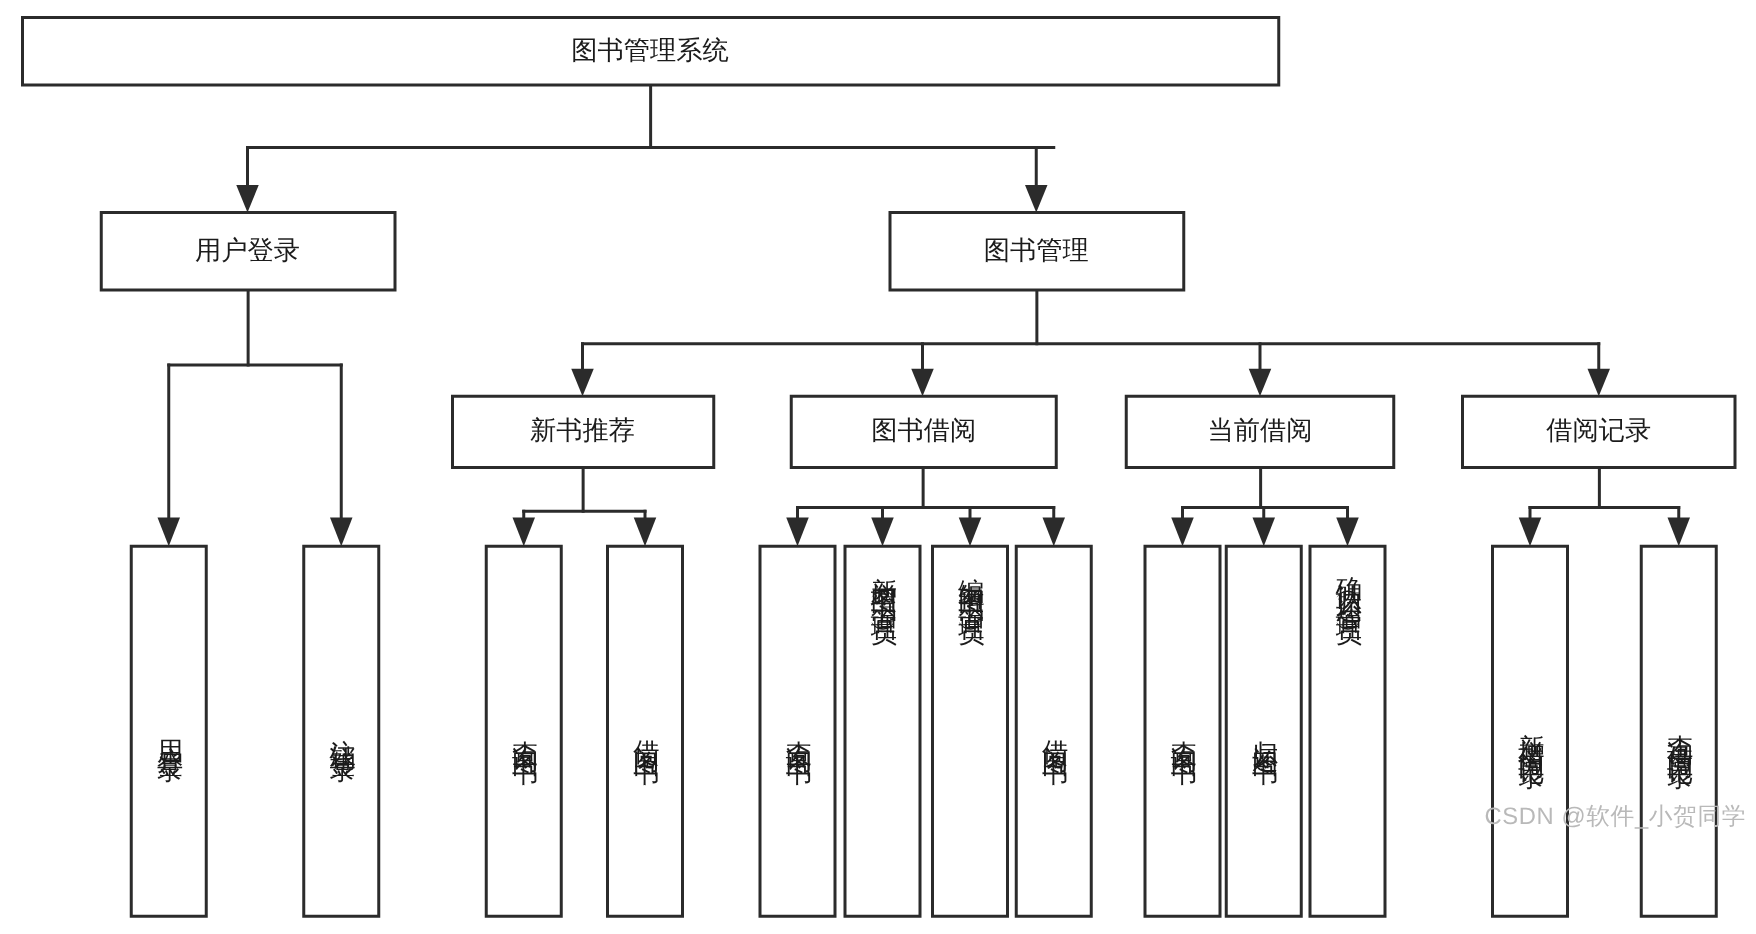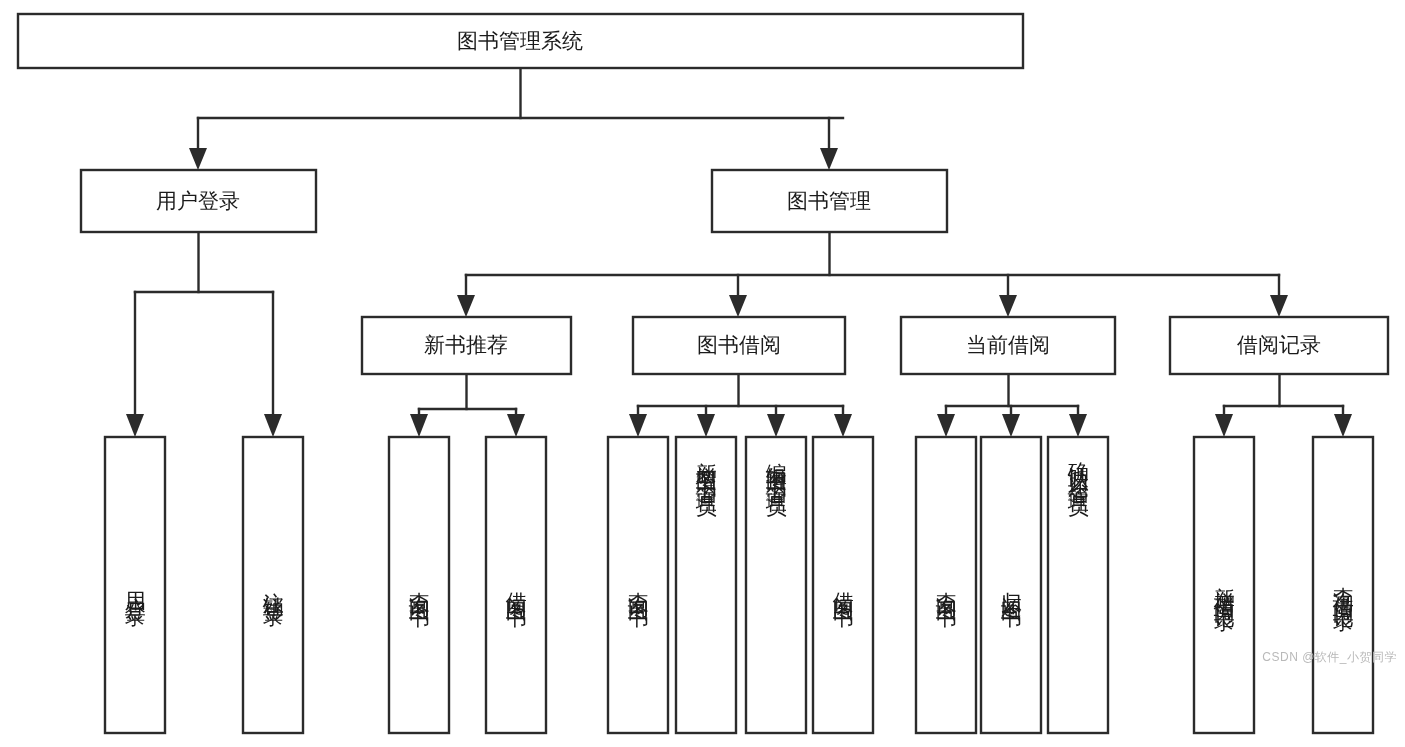--- a/index.html
+++ b/index.html
@@ -68,21 +68,21 @@
     line-height: 1.35;
     color: #1b1b1b;
     letter-spacing: 5px;
     white-space: nowrap;
   }
   #watermark {
     position: absolute;
     right: 8px;
     bottom: 4px;
     font-family: "Liberation Sans", "DejaVu Sans", sans-serif;
-    font-size: 12px;
+    font-size: 19px;
     color: #b9b9b9;
     letter-spacing: 0.5px;
     white-space: nowrap;
     pointer-events: none;
   }
 </style>
 </head>
 <body>
 
 <div id="diagram-root">

